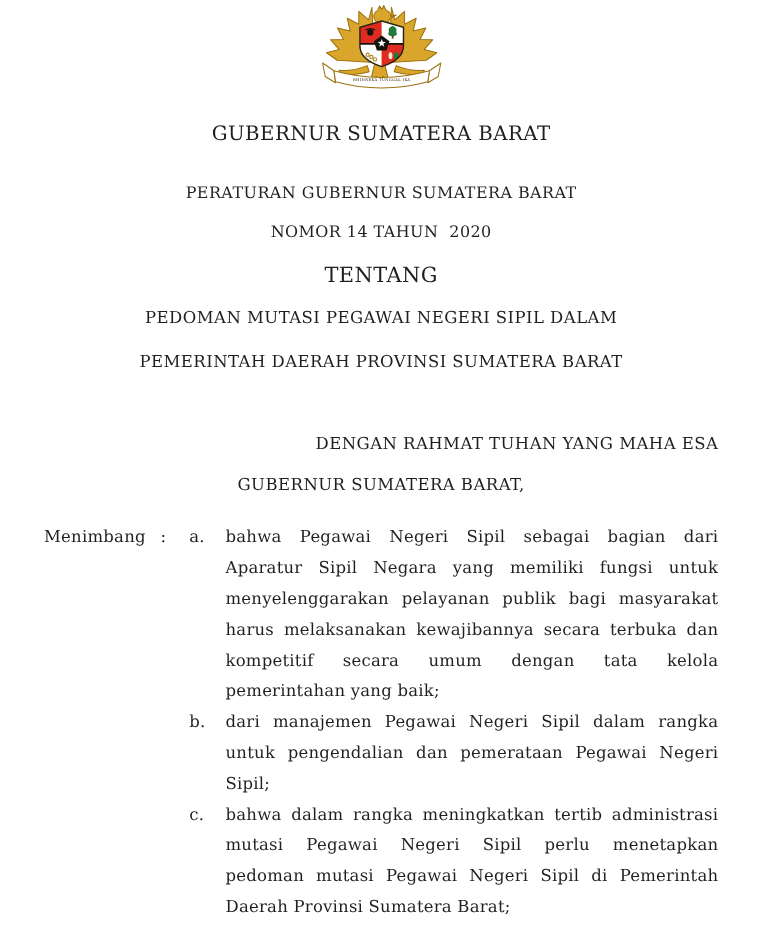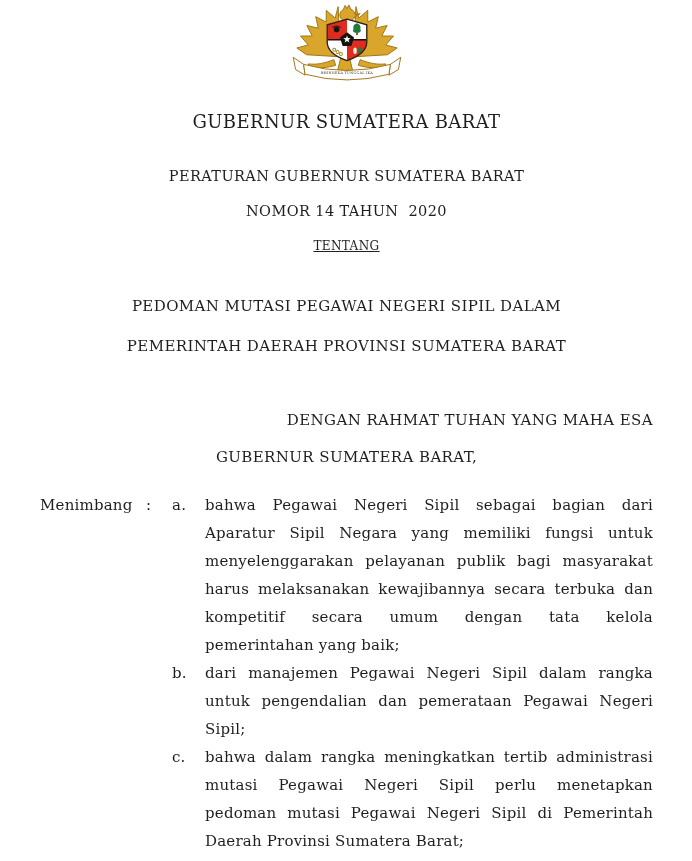--- a/index.html
+++ b/index.html
@@ -12,22 +12,22 @@
     width:692px;height:861px;background:#ffffff;overflow:hidden;
     font-family:"DejaVu Serif","Liberation Serif",serif;
     color:var(--ink,#1F1F1F);
   }
   .page{width:692px;height:861px;padding:0 39px 0 40px;}
   .emblem-wrap{width:132px;margin:4px auto 0;display:block;}
   .h{text-align:center;letter-spacing:0.4px;line-height:1.2;}
   .t-institution{font-size:18px;margin-top:20px;}
   .t-type{font-size:14.5px;margin-top:35px;}
   .t-nomor{font-size:14.5px;margin-top:18px;white-space:pre;}
-  .t-tentang{font-size:12px;margin-top:19px;text-decoration:underline;}
-  .t-subject1{font-size:15px;margin-top:43px;}
+  .t-tentang{font-size:19px;margin-top:19px;}
+  .t-subject1{font-size:15px;margin-top:18px;}
   .t-subject2{font-size:15px;margin-top:22px;}
   .t-invocation{font-size:15px;margin-top:56px;text-align:right;}
   .t-issuer{font-size:15px;margin-top:19px;}
   .clause{display:flex;margin-top:25px;font-size:15px;line-height:28px;letter-spacing:0.2px;}
   .c-label{width:106px;flex:0 0 106px;}
   .c-colon{width:26px;flex:0 0 26px;}
   .c-items{flex:1 1 auto;}
   .item{display:flex;}
   .i-letter{width:33px;flex:0 0 33px;}
   .i-lines{flex:1 1 auto;min-width:0;}

